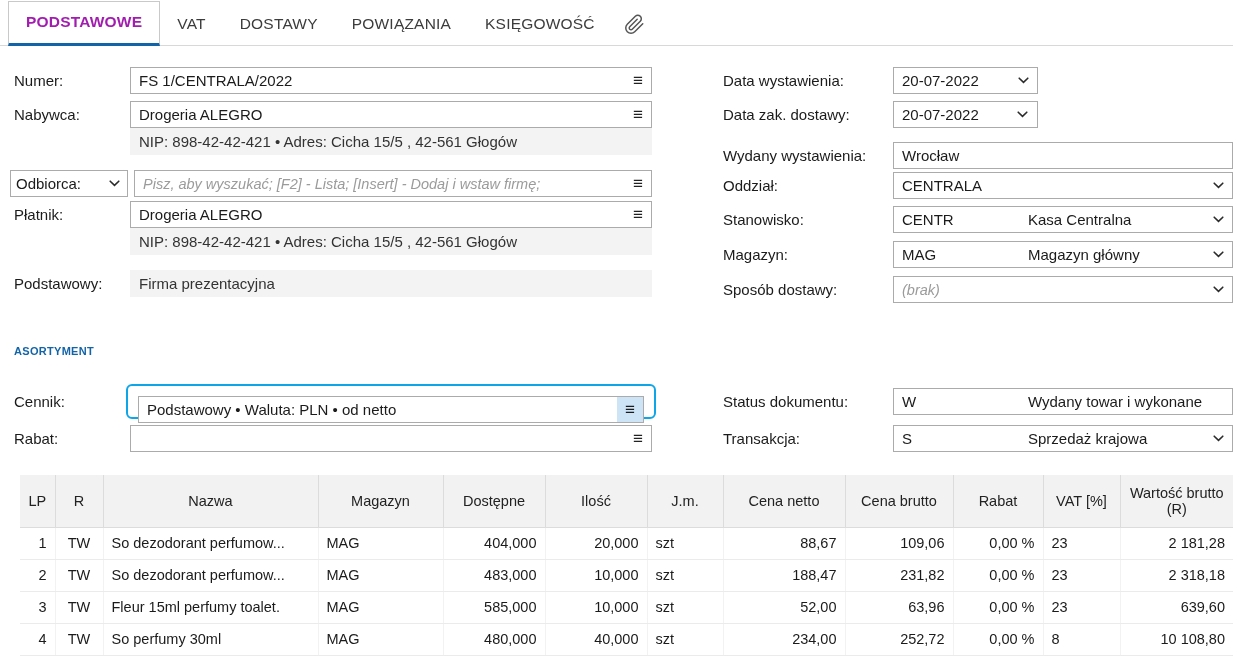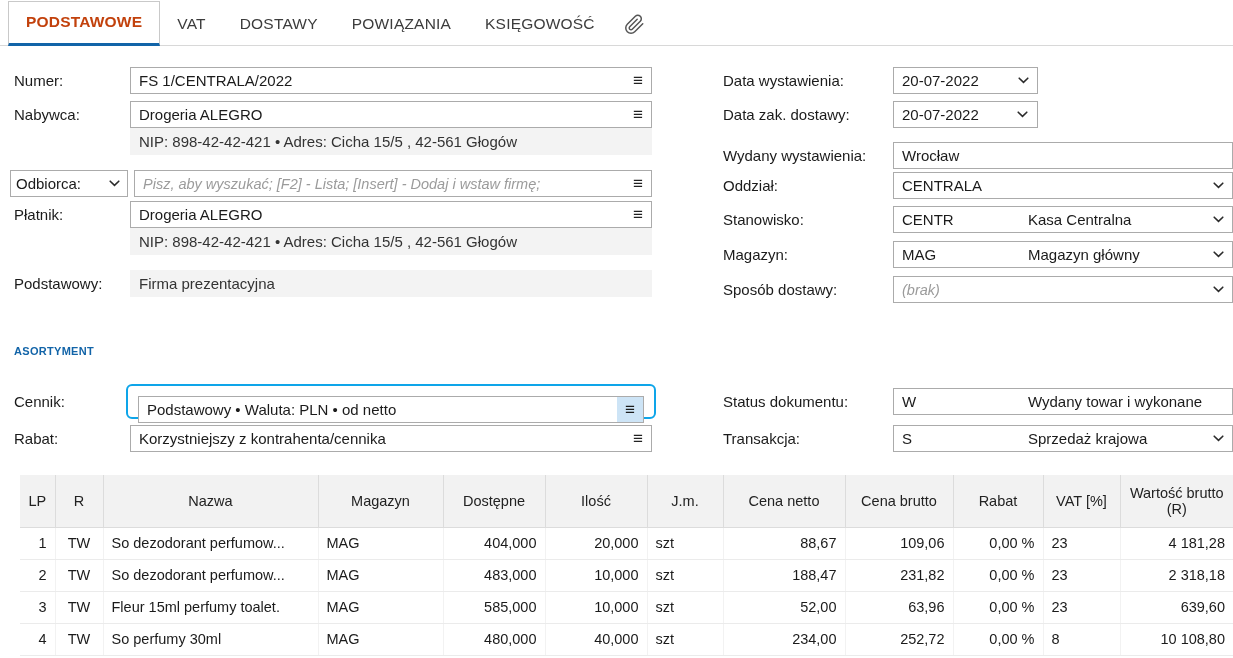--- a/index.html
+++ b/index.html
@@ -16,21 +16,21 @@
   .tabbar {
     display: flex; align-items: flex-end;
     height: 46px; border-bottom: 1px solid #d8d8d8; padding-left: 8px;
   }
   .tab {
     padding: 0 17px; height: 42px; line-height: 42px;
     font-size: 15.5px; color: #3c3c3c; letter-spacing: .2px; cursor: default;
     white-space: nowrap;
   }
   .tab.active {
-    color: #c2410c; font-weight: bold;
+    color: #a21caf; font-weight: bold;
     border: 1px solid #c9c9c9; border-bottom: 3px solid #1264A8;
     height: 45px; line-height: 40px; margin-bottom: -1px; background: #fff;
   }
   .clip { margin: 0 0 10px 12px; display: inline-flex; }
 
   
   .absrow { position: absolute; display: flex; width: 100%; }
   .flabel { width: 116px; line-height: 27px; flex-shrink: 0; }
   .rlabel { width: 170px; line-height: 27px; flex-shrink: 0; }
   .field {
@@ -252,21 +252,20 @@
           <span class="menu-btn">
               <span>≡</span>
             </span>
         </div>
       </div>
     </div>
 
     <div class="absrow" style="top:37px">
       <div class="flabel">Rabat:</div>
       <div class="field">
-        <span class="fval">Korzystniejszy z kontrahenta/cennika</span>
         <span class="menu">≡</span>
       </div>
     </div>
   </div>
 
   <div class="statusform">
     <div class="absrow" style="top:0">
       <div class="rlabel">Status dokumentu:</div>
       <div class="field">
         <span class="code">W</span>
@@ -327,21 +326,21 @@
         <td class="c">TW</td>
         <td class="l">So dezodorant perfumow...</td>
         <td class="l">MAG</td>
         <td class="r">404,000</td>
         <td class="r">20,000</td>
         <td class="l">szt</td>
         <td class="r">88,67</td>
         <td class="r">109,06</td>
         <td class="r">0,00 %</td>
         <td class="l">23</td>
-        <td class="r">4 181,28</td>
+        <td class="r">2 181,28</td>
       </tr>
       <tr>
         <td class="r">2</td>
         <td class="c">TW</td>
         <td class="l">So dezodorant perfumow...</td>
         <td class="l">MAG</td>
         <td class="r">483,000</td>
         <td class="r">10,000</td>
         <td class="l">szt</td>
         <td class="r">188,47</td>

